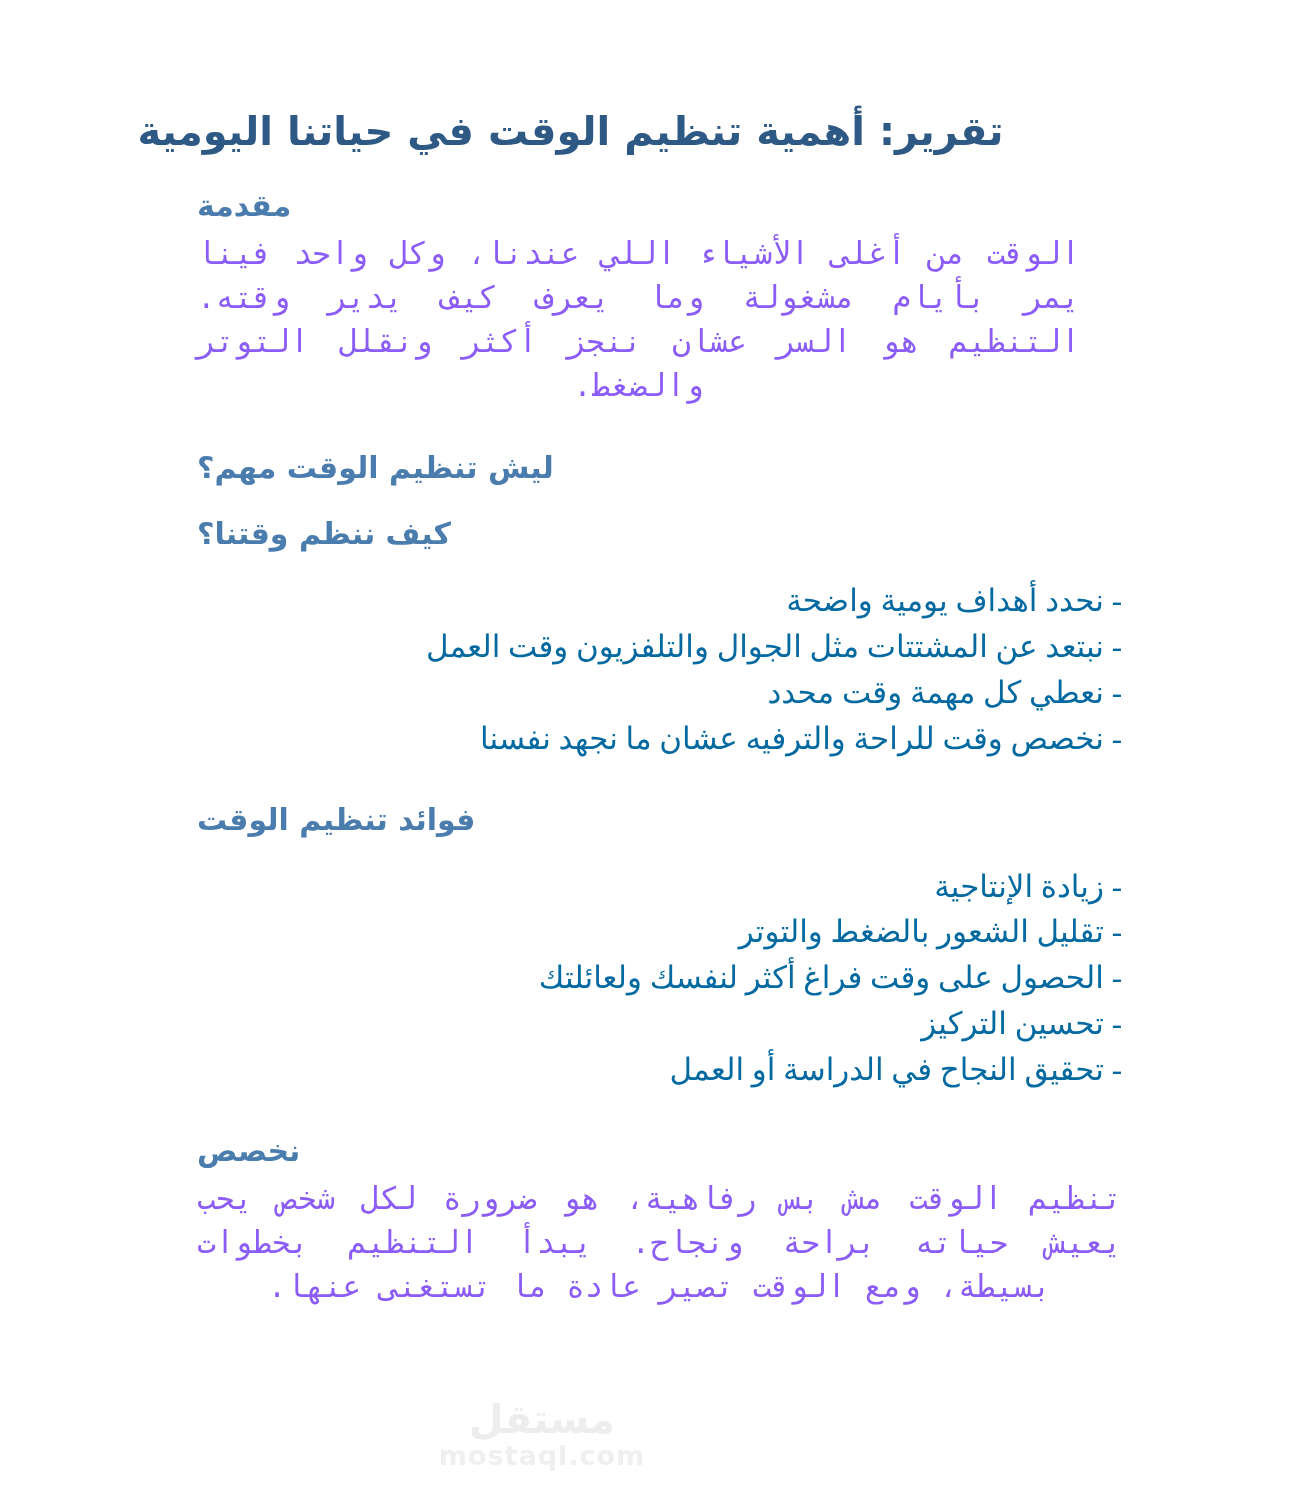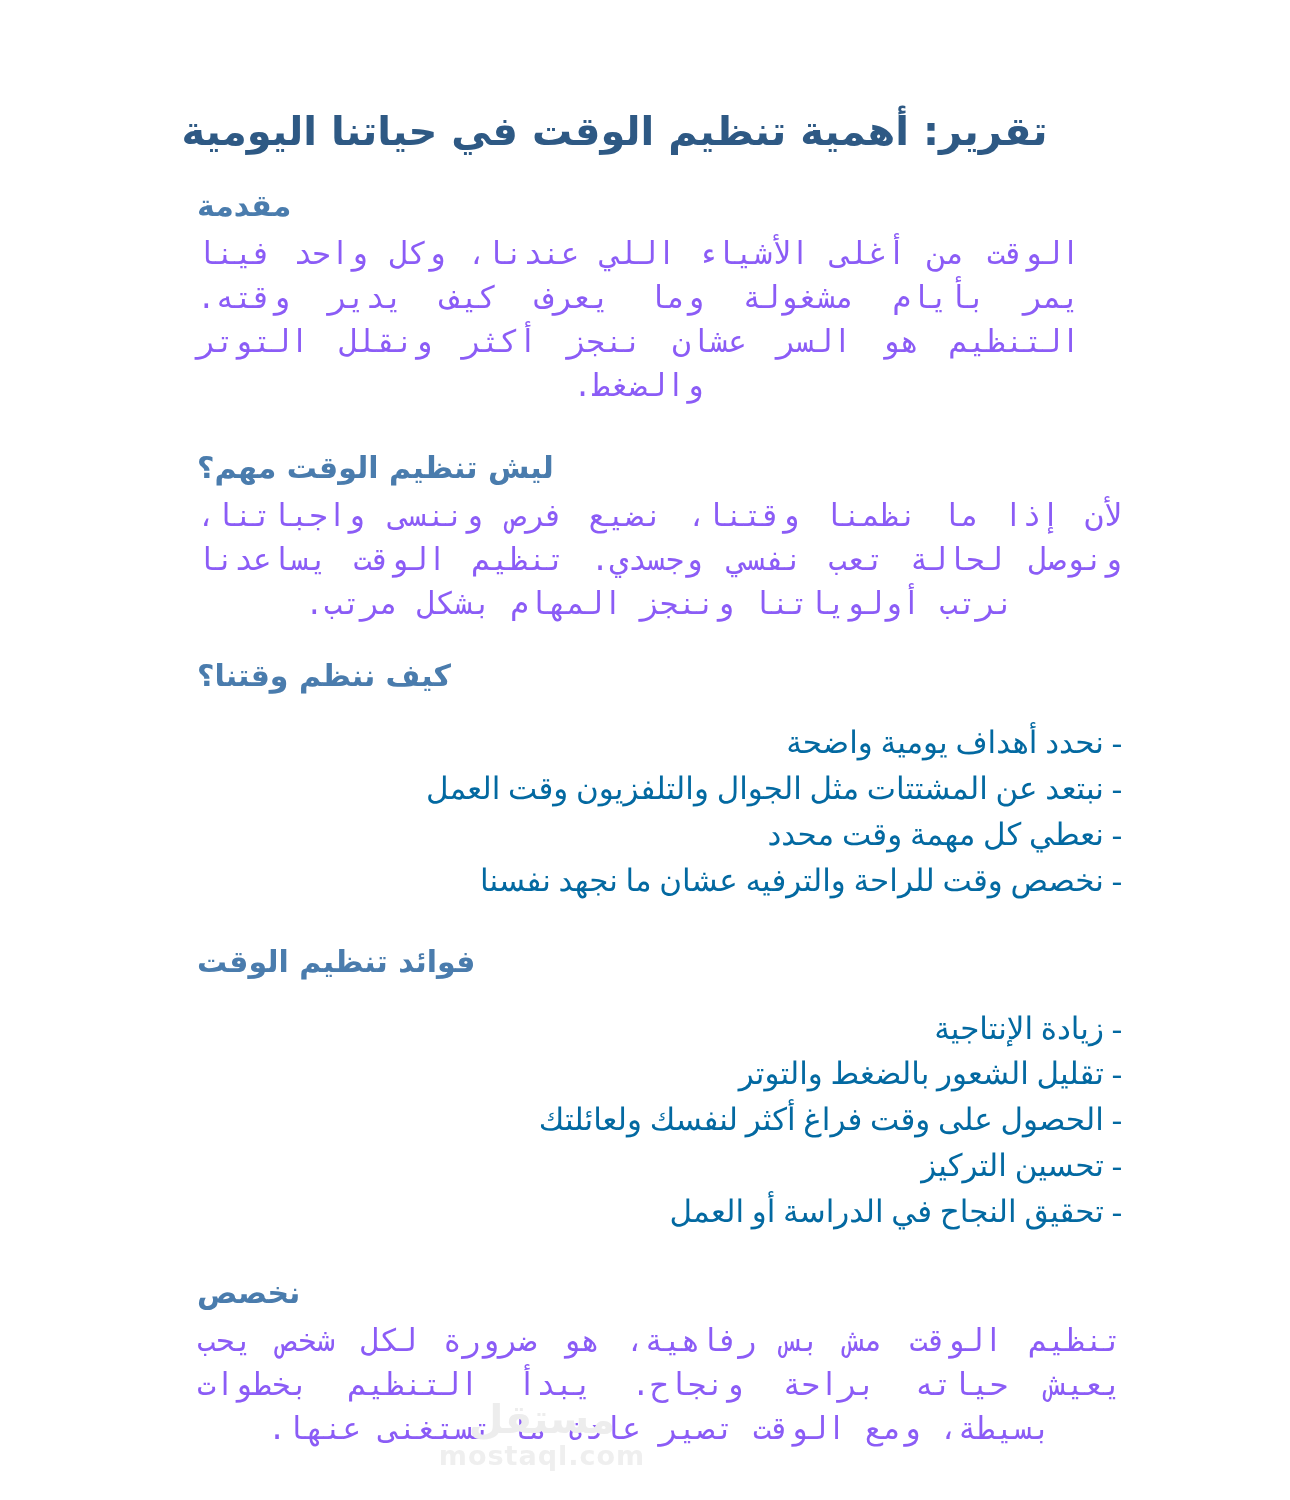--- a/index.html
+++ b/index.html
@@ -29,21 +29,20 @@
     left: 0;
     width: 1141px;
     text-align: center;
     direction: rtl;
     font-family: "DejaVu Sans", "Liberation Sans", sans-serif;
     font-weight: bold;
     font-size: 40px;
     line-height: 1.15;
     color: #2E5984;
     letter-spacing: 0px;
-    padding-left: 44px;
   }
 
   
   .content {
     position: absolute;
     top: 188px;
     left: 178px;
     width: 925px;
     direction: rtl;
     margin-left: 19px;
@@ -147,21 +146,20 @@
       </div>
       <p class="para indent-a">الوقت من أغلى الأشياء اللي عندنا، وكل واحد فينا يمر بأيام مشغولة وما يعرف كيف يدير وقته. التنظيم هو السر عشان ننجز أكثر ونقلل التوتر والضغط.</p>
     </div>
 
     <div class="gap-md"></div>
 
     <div class="section">
       <div class="sec-heading">
         <span class="sec-heading-inner">ليش تنظيم الوقت مهم؟</span>
       </div>
-      <p class="para indent-b">لأن إذا ما نظمنا وقتنا، نضيع فرص وننسى واجباتنا، ونوصل لحالة تعب نفسي وجسدي. تنظيم الوقت يساعدنا نرتب أولوياتنا وننجز المهام بشكل مرتب.</p>
     </div>
 
     <div class="gap-sm"></div>
 
     <div class="section">
       <div class="sec-heading">
         <span class="sec-heading-inner">كيف ننظم وقتنا؟</span>
       </div>
       <ul class="bullets">
         <li>- نحدد أهداف يومية واضحة</li>

